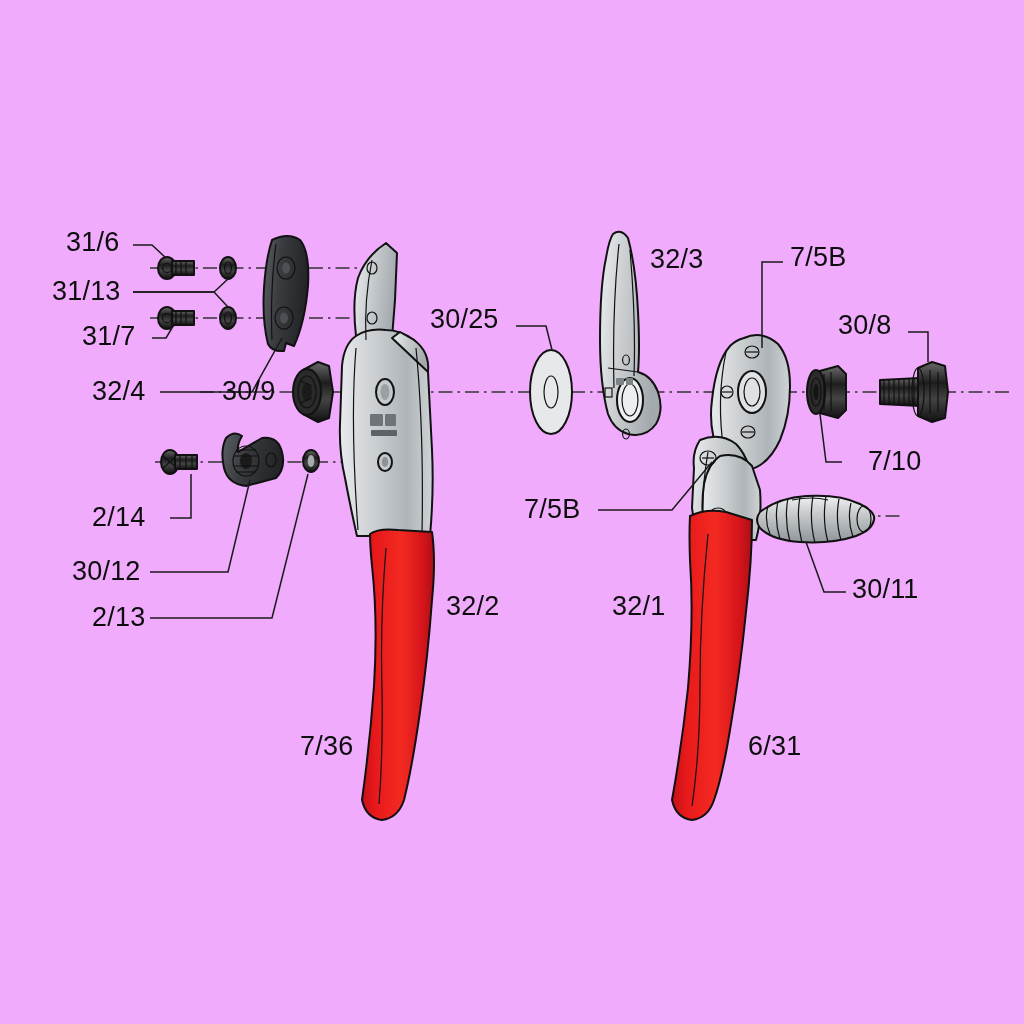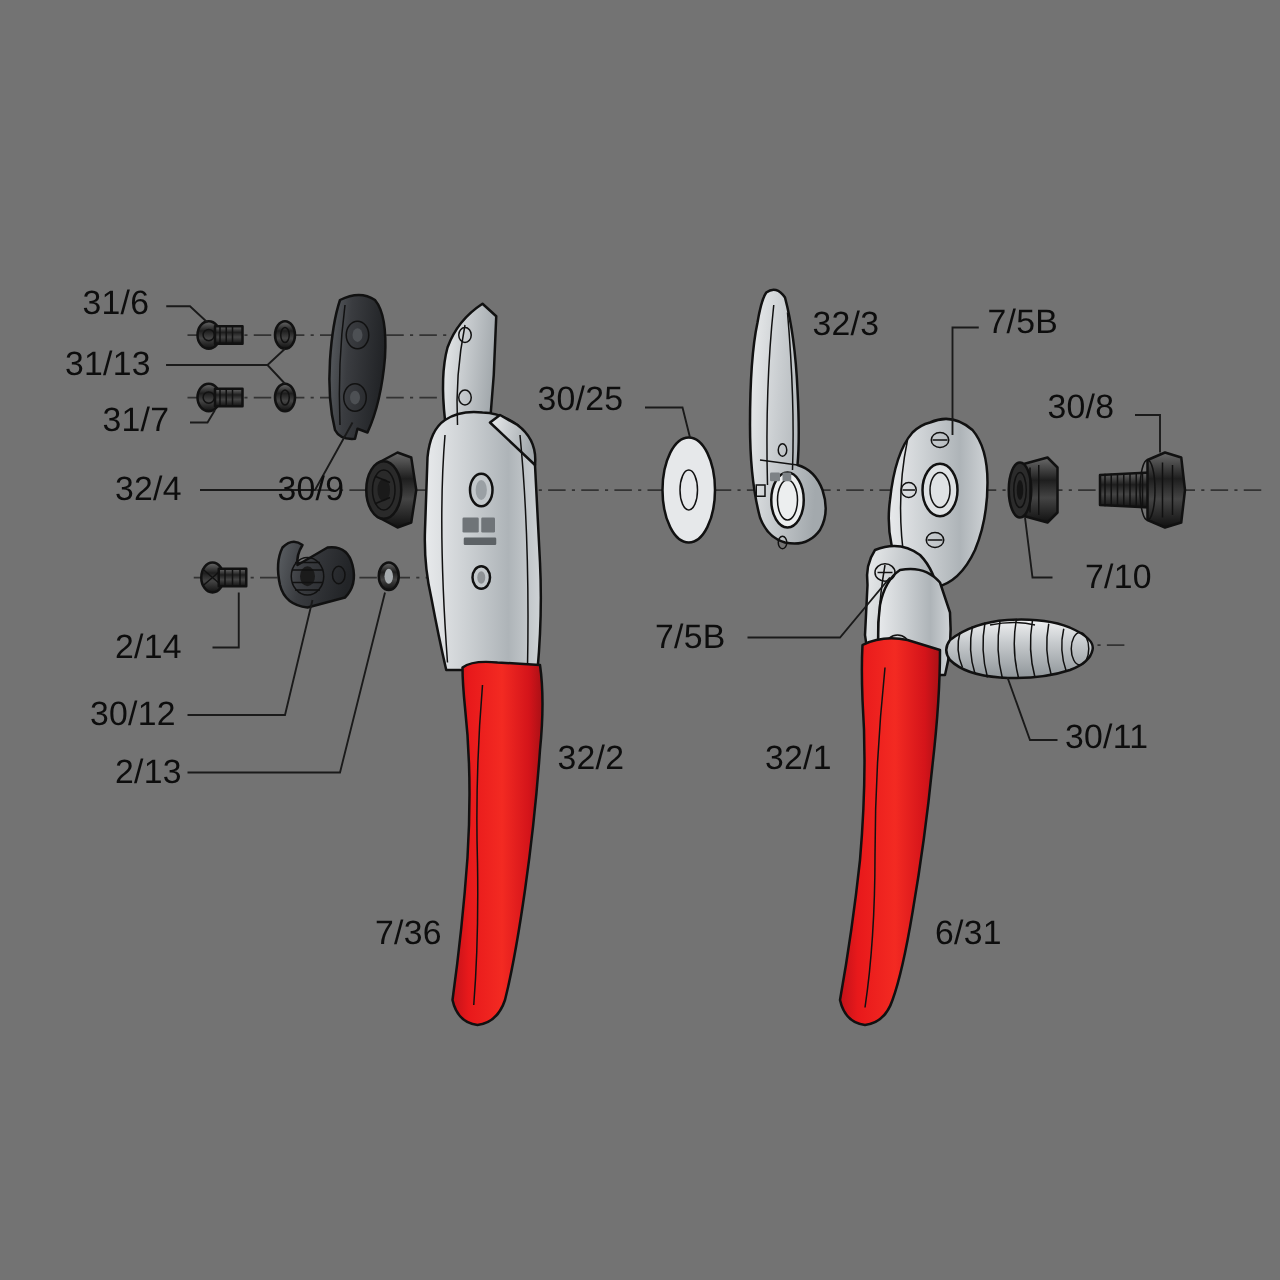--- a/index.html
+++ b/index.html
@@ -1,18 +1,18 @@
 <!DOCTYPE html>
 <html><head>
 <meta charset="utf-8">
 <style>
   html,body{margin:0;padding:0;background:#ffffff;}
   body{width:1024px;height:1024px;overflow:hidden;
        font-family:"Liberation Sans",sans-serif;}
-  #stage{position:relative;width:1024px;height:1024px;background:#737373;}
+  #stage{position:relative;width:1024px;height:1024px;background:#f0abfc;}
   svg#diagram{position:absolute;left:0;top:0;width:1024px;height:1024px;display:block;}
   .lbl{font-family:"Liberation Sans",sans-serif;font-size:27px;fill:#0d0d0d;
        letter-spacing:0.2px;}
   .leader{stroke:#1a1a1a;stroke-width:1.5;fill:none;}
   .axis{stroke:#333;stroke-width:1.4;fill:none;
         stroke-dasharray:14 5 2.5 5;}
   .outline{stroke:#111;stroke-width:2;stroke-linejoin:round;stroke-linecap:round;}
   .thin{stroke:#111;stroke-width:1.2;fill:none;}
 </style>
 </head>

